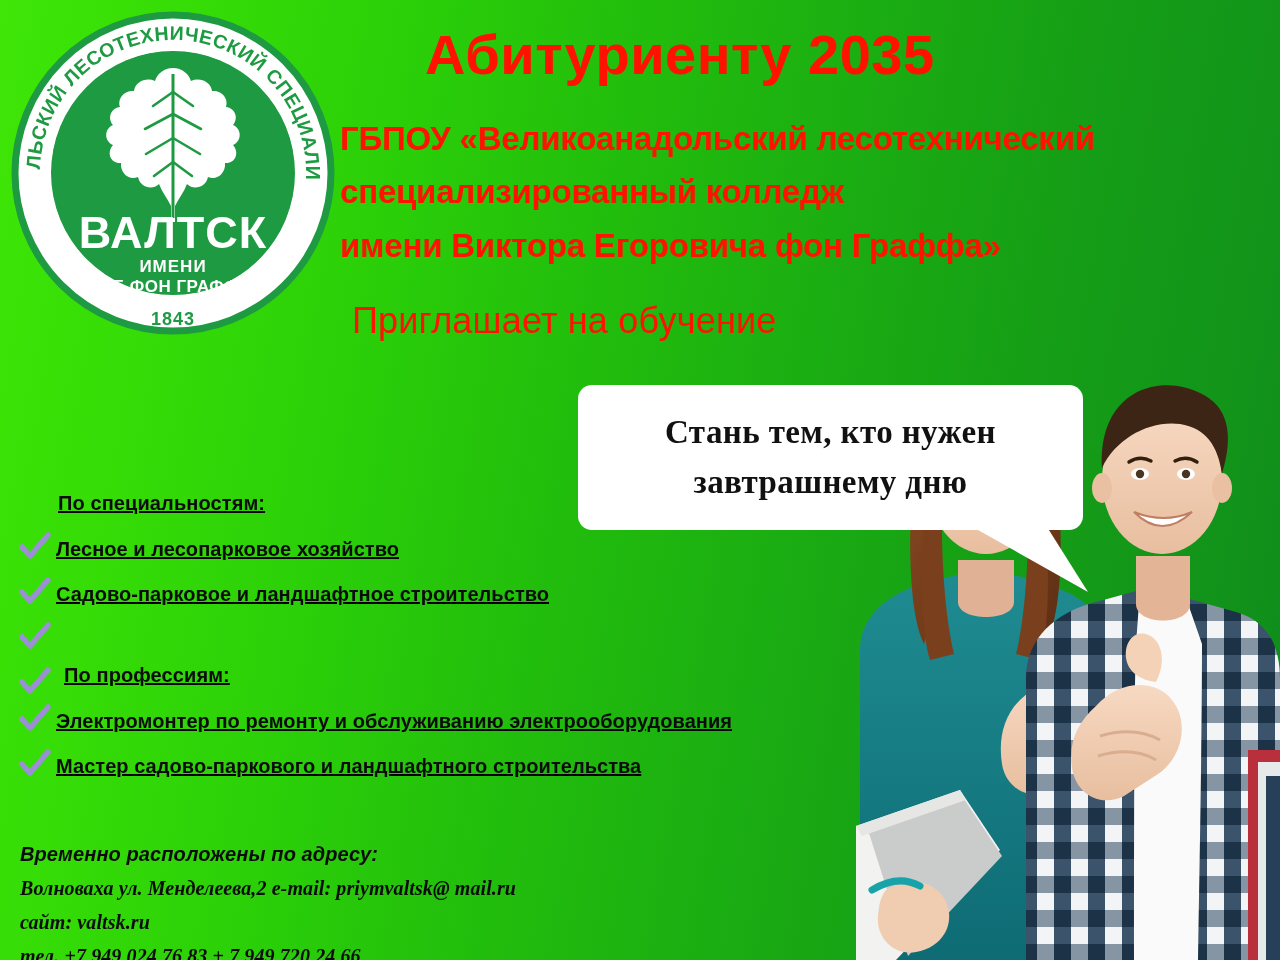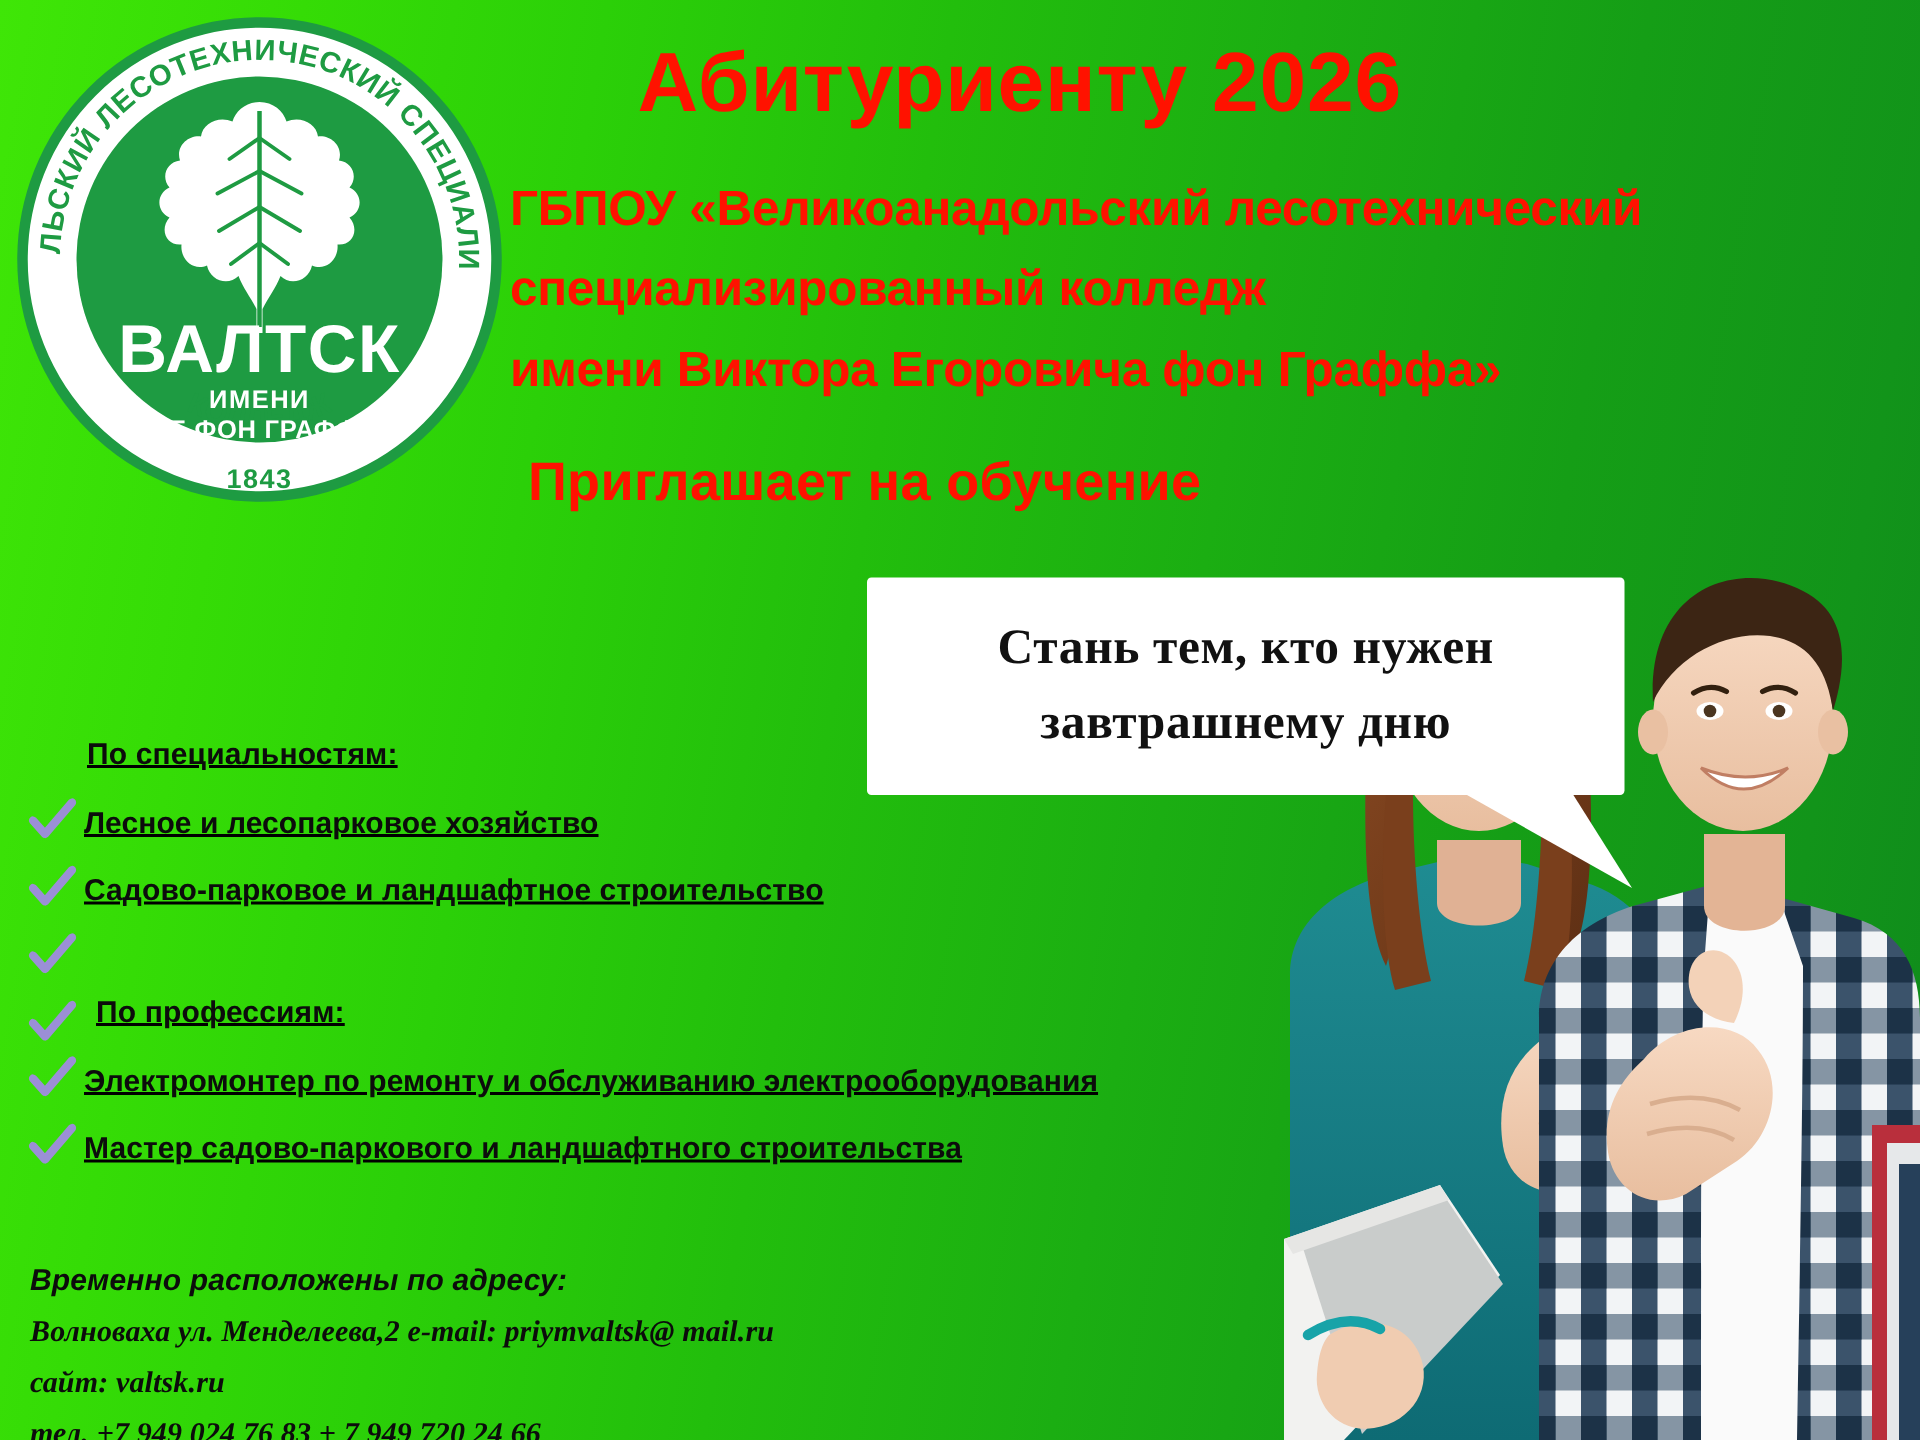--- a/index.html
+++ b/index.html
@@ -58,34 +58,34 @@
     line-height: 1.62;
     letter-spacing: -0.2px;
   }
   .org-block .ln { display: block; white-space: nowrap; }
   .invite {
     position: absolute;
     left: 352px;
     top: 300px;
     color: #FF1200;
     font-size: 36px;
-    font-weight: bold;
+    font-weight: normal;
     white-space: nowrap;
     letter-spacing: 0.2px;
   }
 
   
   .bubble {
     position: absolute;
     left: 578px;
     top: 385px;
     width: 505px;
     height: 145px;
     background: #ffffff;
-    border-radius: 3px;
+    border-radius: 14px;
     display: flex;
     flex-direction: column;
     align-items: center;
     justify-content: center;
     z-index: 6;
   }
   .bubble .bline {
     font-family: "Liberation Serif", "DejaVu Serif", serif;
     font-weight: bold;
     font-size: 33px;
@@ -231,21 +231,21 @@
                  M0,36 L-19,50 M0,36 L19,50" stroke="#1E9B42" stroke-width="2.6" fill="none" stroke-linecap="round"></path>
       </g>
 
       <text x="165" y="240" text-anchor="middle" font-family="Liberation Sans, sans-serif" font-size="45" font-weight="bold" fill="#ffffff" letter-spacing="1">ВАЛТСК</text>
       <text x="165" y="264" text-anchor="middle" font-family="Liberation Sans, sans-serif" font-size="17" font-weight="bold" fill="#ffffff" letter-spacing="1">ИМЕНИ</text>
       <text x="165" y="284" text-anchor="middle" font-family="Liberation Sans, sans-serif" font-size="17" font-weight="bold" fill="#ffffff" letter-spacing="0.5">В.Е.ФОН ГРАФФА</text>
       <text x="165" y="317" text-anchor="middle" font-family="Liberation Sans, sans-serif" font-size="18" font-weight="bold" fill="#1E9B42" letter-spacing="1">1843</text>
     </svg>
   </div>
 
-  <div class="headline">Абитуриенту 2026</div>
+  <div class="headline">Абитуриенту 2035</div>
 
   <div class="org-block">
     <span class="ln">ГБПОУ «Великоанадольский лесотехнический</span>
     <span class="ln">специализированный колледж</span>
     <span class="ln">имени Виктора Егоровича фон Граффа»</span>
   </div>
 
   <div class="invite">Приглашает на обучение</div>
 
   <div class="bubble-tail">

